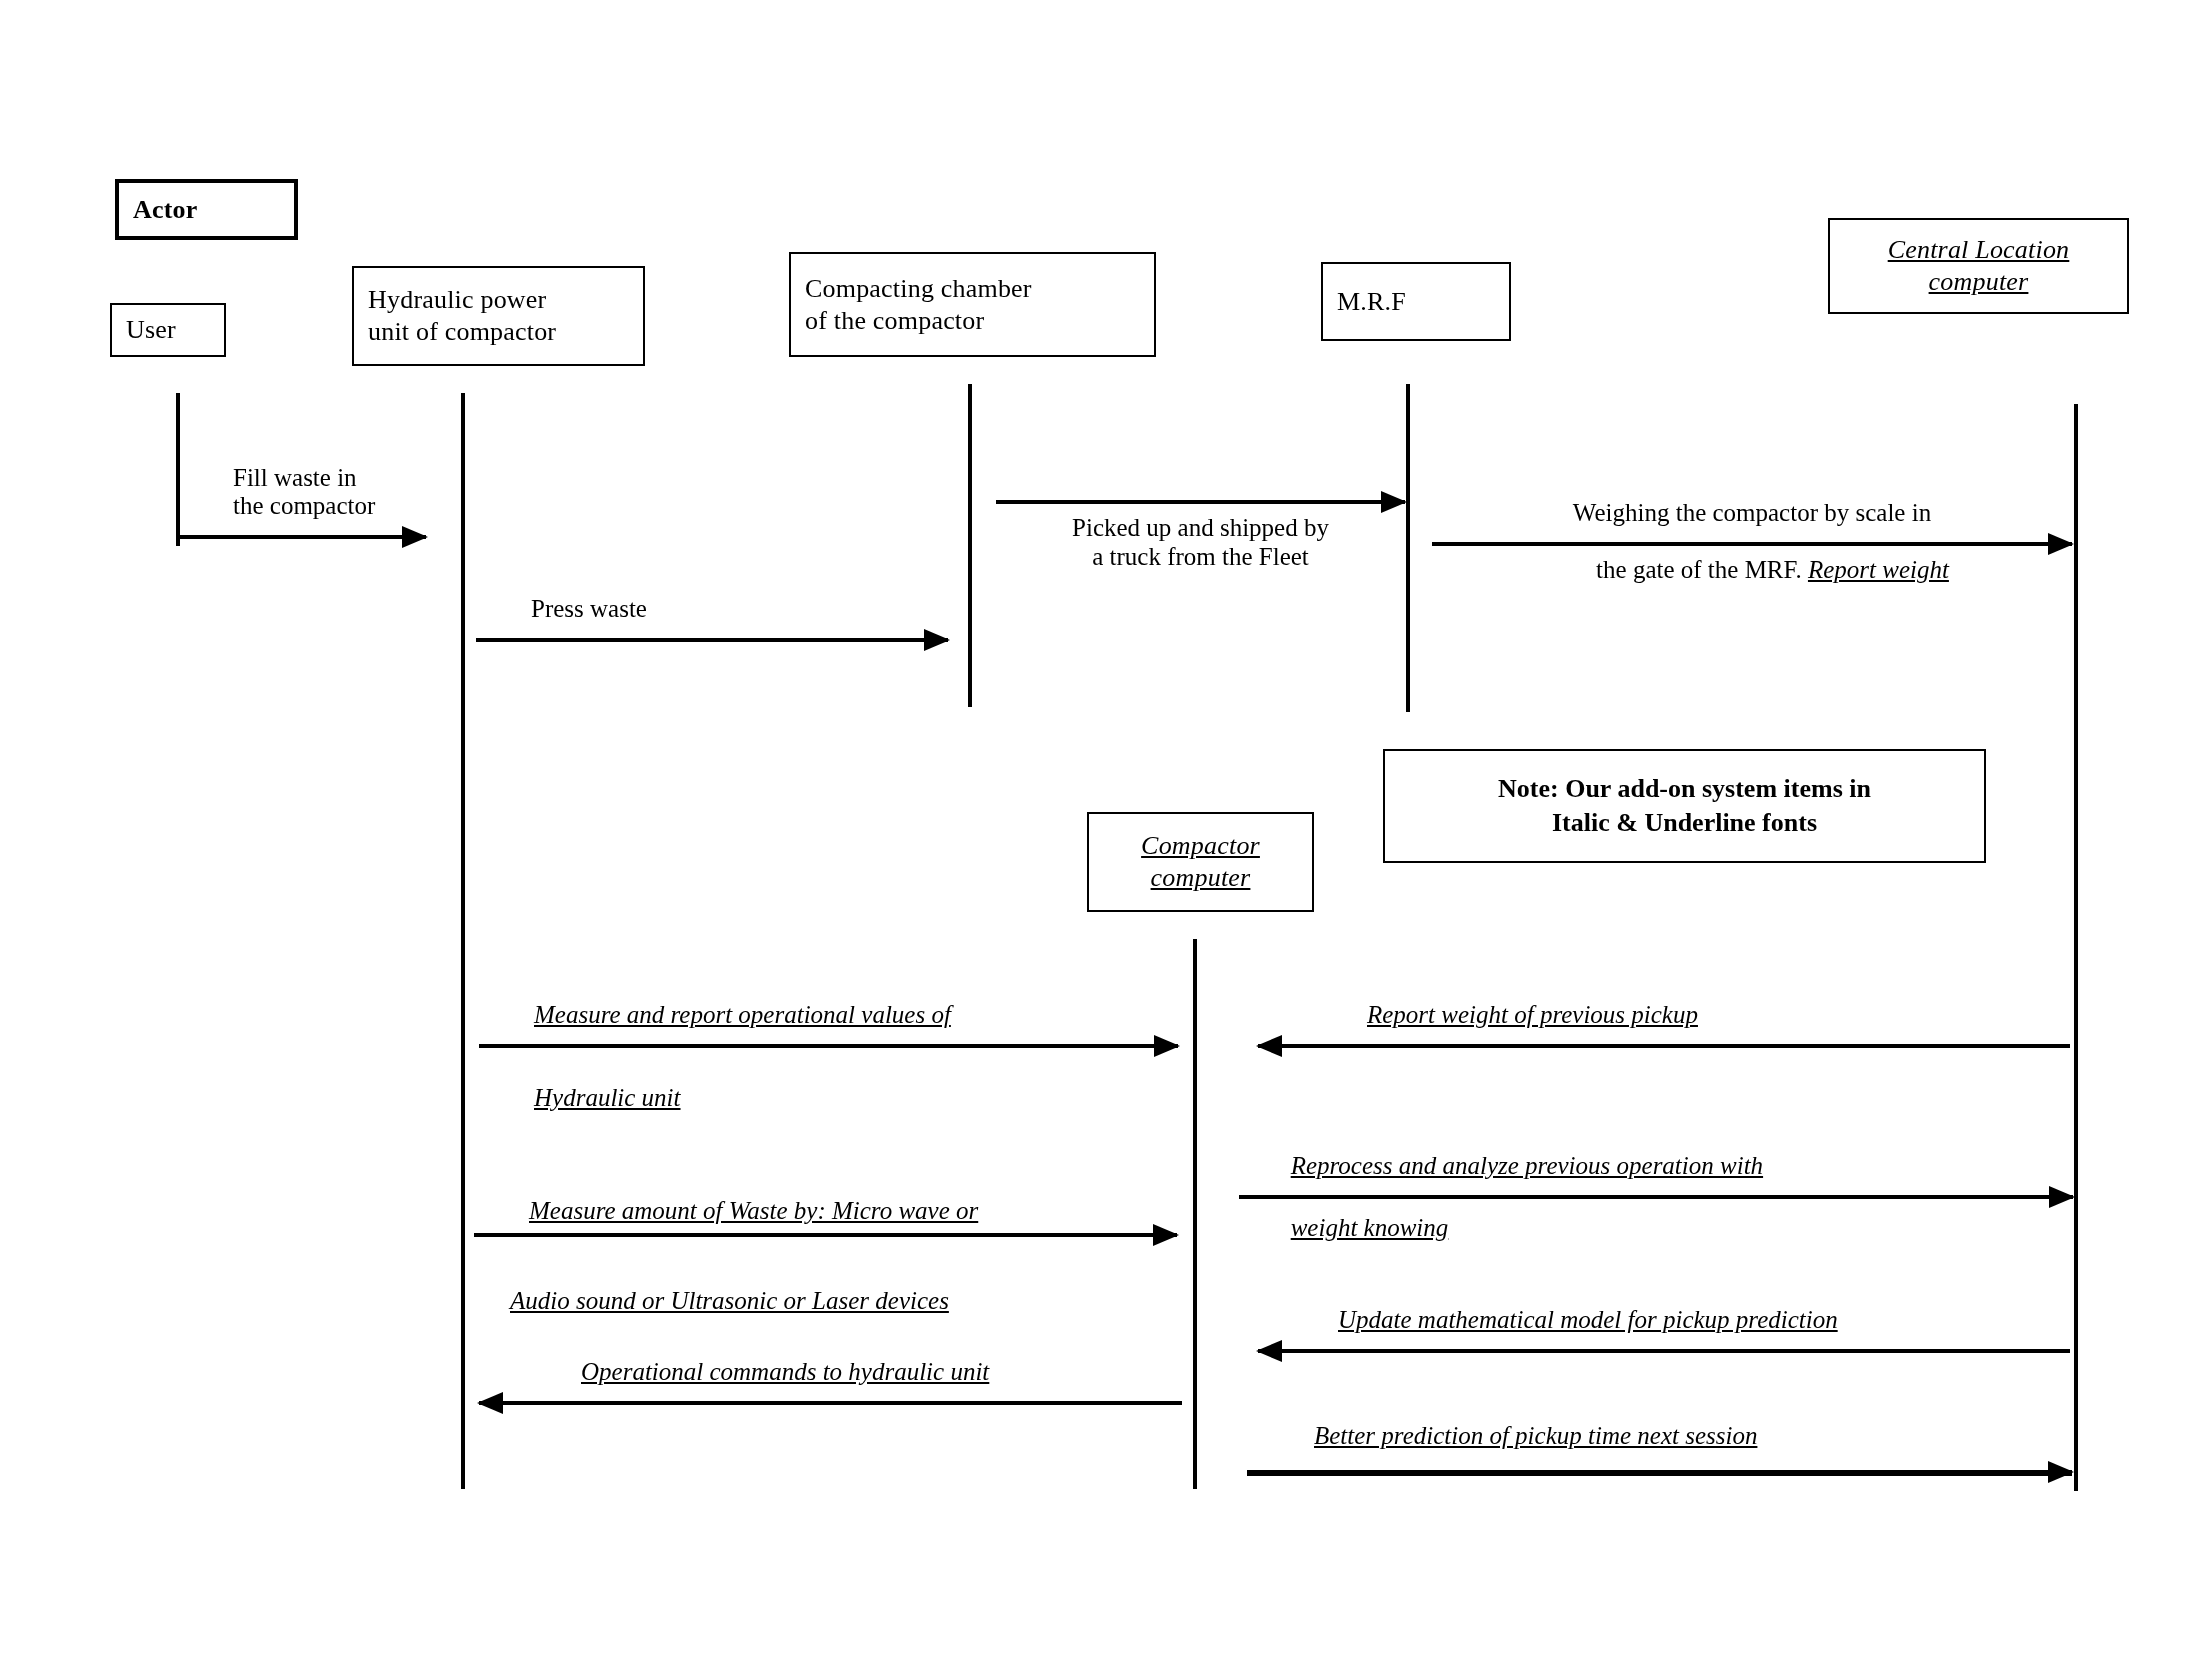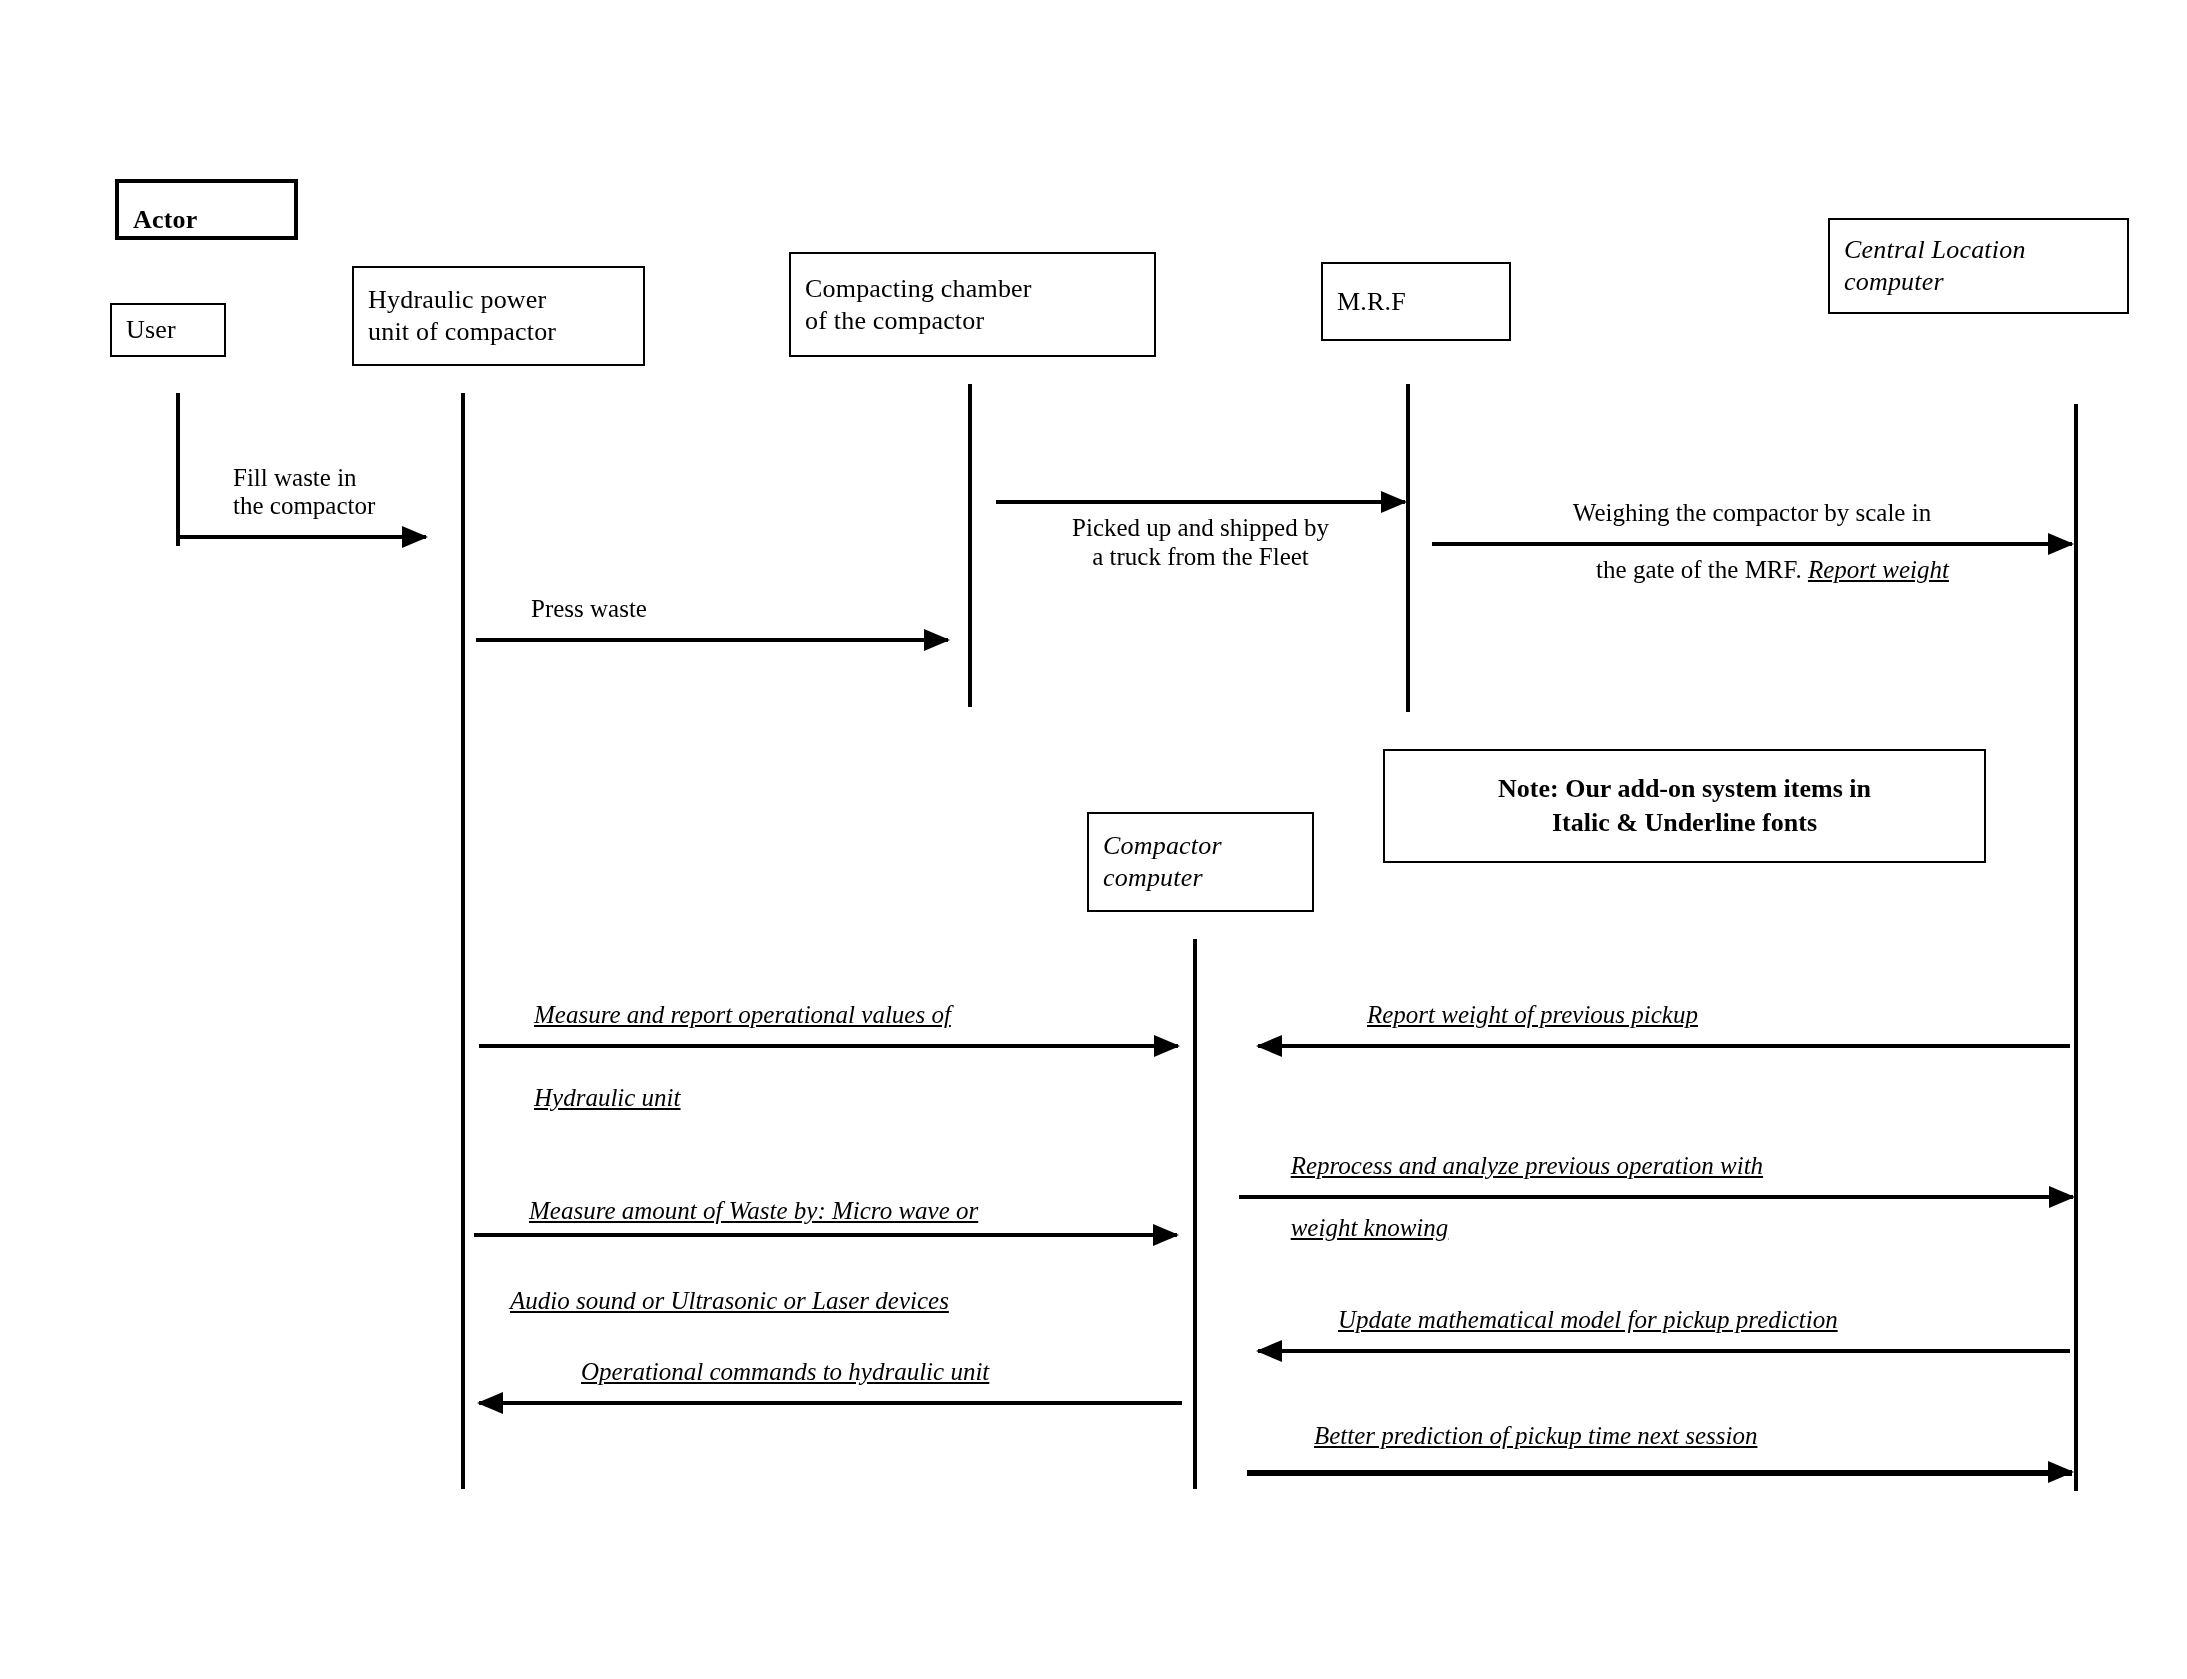--- a/index.html
+++ b/index.html
@@ -29,24 +29,25 @@
     justify-content: flex-start;
   }
   .box .boxlabel {
     display: block;
     width: 100%;
     padding: 0 14px;
     font-size: 26px;
     line-height: 1.22;
     letter-spacing: 0.2px;
   }
-  .box.thick { border-width: 4.4px; align-items: flex-end; }
+  .box.thick { border-width: 4.4px; }
   .box.addon .boxlabel {
     font-style: italic;
-    text-align: left;
+    text-decoration: underline;
+    text-align: center;
   }
   .box.bold .boxlabel { font-weight: bold; }
 
   
   .notebox {
     position: absolute;
     box-sizing: border-box;
     background: #ffffff;
     border: 2.6px solid #000000;
     display: flex;

